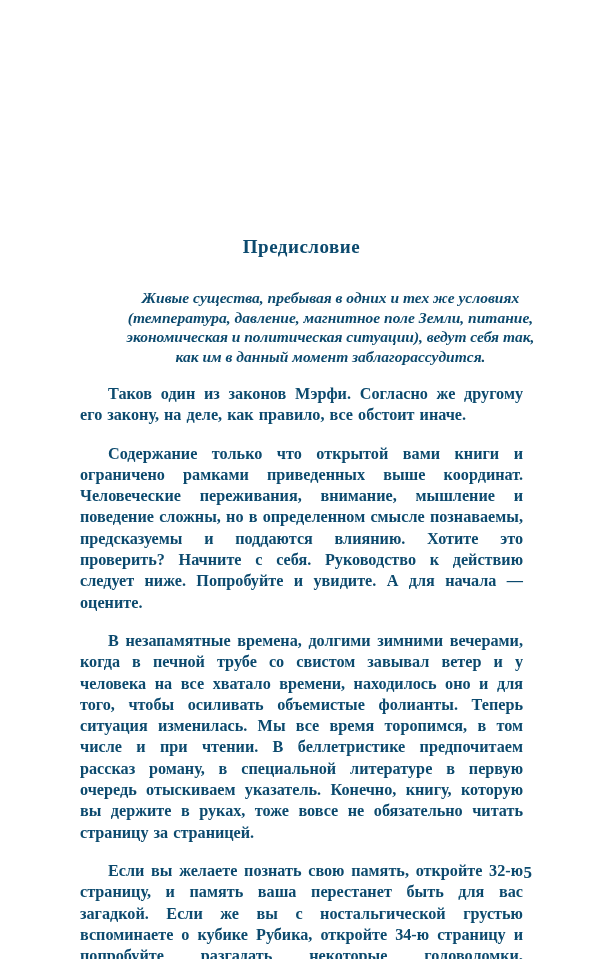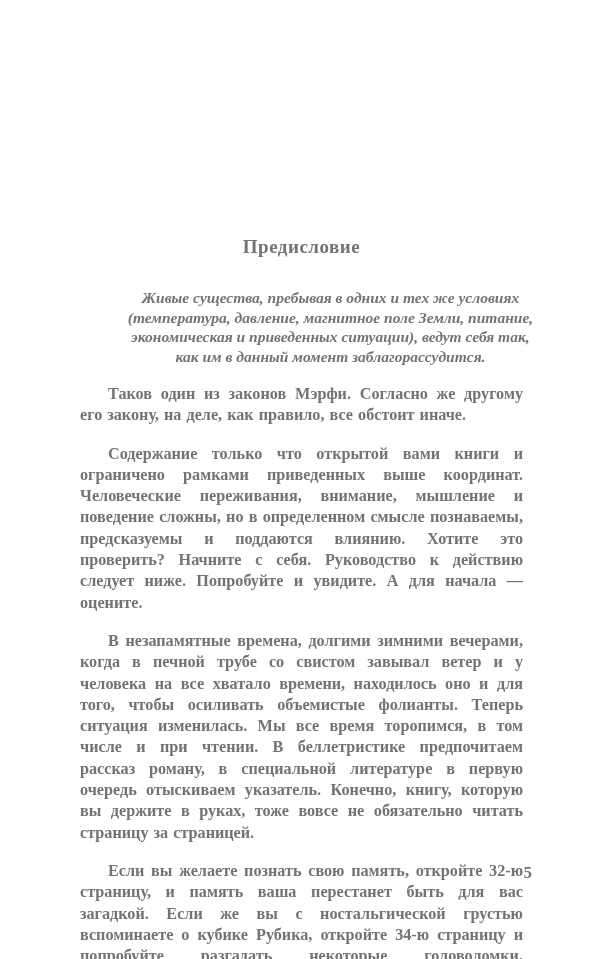--- a/index.html
+++ b/index.html
@@ -5,21 +5,21 @@
   html, body {
     margin: 0;
     padding: 0;
     background: #ffffff;
   }
   .scan-page {
     position: relative;
     width: 600px;
     height: 959px;
     background: #ffffff;
-    color: #737373;
+    color: #0c4a6e;
     font-family: "Liberation Serif", "DejaVu Serif", serif;
     font-weight: bold;
     box-sizing: border-box;
     padding: 236px 60px 0 63px;
     overflow: hidden;
   }
   .preface-title {
     margin: 0 0 30px 0;
     text-align: center;
     font-size: 19px;
@@ -57,21 +57,21 @@
     font-weight: bold;
   }
 </style>
 </head>
 <body>
 
 <div class="scan-page">
 
   <h1 class="preface-title">Предисловие</h1>
 
-  <div class="epigraph">Живые существа, пребывая в одних и тех же условиях (температура, давление, магнитное поле Земли, питание, экономическая и приведенных ситуации), ведут себя так, как им в данный момент заблагорассудится.</div>
+  <div class="epigraph">Живые существа, пребывая в одних и тех же условиях (температура, давление, магнитное поле Земли, питание, экономическая и политическая ситуации), ведут себя так, как им в данный момент заблагорассудится.</div>
 
   <p class="body-para">Таков один из законов Мэрфи. Согласно же другому его закону, на деле, как правило, все обстоит иначе.</p>
 
   <p class="body-para">Содержание только что открытой вами книги и ограничено рамками приведенных выше координат. Человеческие переживания, внимание, мышление и поведение сложны, но в определенном смысле познаваемы, предсказуемы и поддаются влиянию. Хотите это проверить? Начните с себя. Руководство к действию следует ниже. Попробуйте и увидите. А для начала — оцените.</p>
 
 
   <p class="body-para">В незапамятные времена, долгими зимними вечерами, когда в печной трубе со свистом завывал ветер и у человека на все хватало времени, находилось оно и для того, чтобы осиливать объемистые фолианты. Теперь ситуация изменилась. Мы все время торопимся, в том числе и при чтении. В беллетристике предпочитаем рассказ роману, в специальной литературе в первую очередь отыскиваем указатель. Конечно, книгу, которую вы держите в руках, тоже вовсе не обязательно читать страницу за страницей.</p>
 
   <p class="body-para">Если вы желаете познать свою память, откройте 32-ю страницу, и память ваша перестанет быть для вас загадкой. Если же вы с ностальгической грустью вспоминаете о кубике Рубика, откройте 34-ю страницу и попробуйте разгадать некоторые головоломки, используемые при определении коэффициента умственного развития.</p>
 

